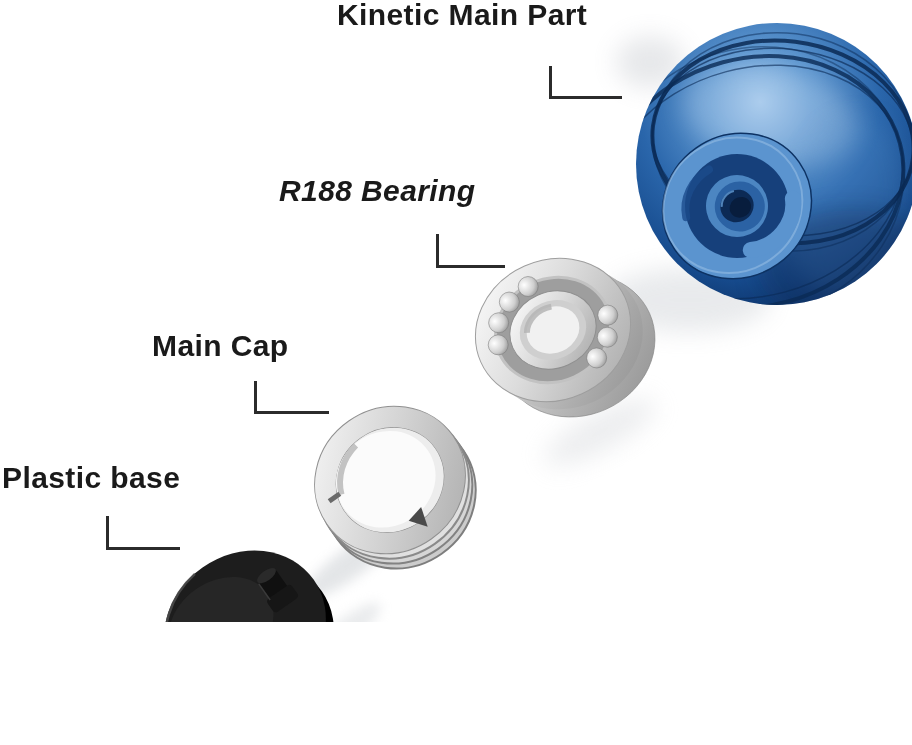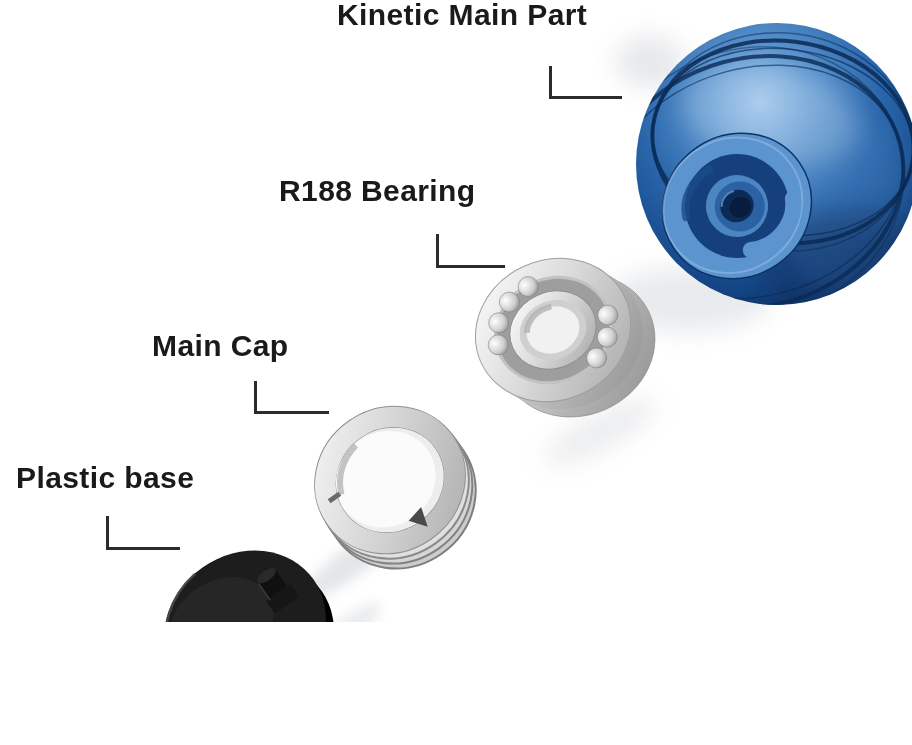--- a/index.html
+++ b/index.html
@@ -6,23 +6,23 @@
   .stage{
     position:relative;width:912px;height:622px;background:#ffffff;
     overflow:hidden;font-family:"Liberation Sans",sans-serif;
   }
   .artwork{position:absolute;left:0;top:0;}
   .part-label{
     position:absolute;font-weight:bold;font-size:30px;line-height:34px;
     color:#1a1a1a;letter-spacing:0.4px;white-space:nowrap;
   }
   #label-kinetic{left:337px;top:-2px;}
-  #label-bearing{left:279px;top:174px;}
+  #label-bearing{left:279px;top:174px;font-style:italic;}
   #label-screwcap{left:152px;top:329px;}
-  #label-base{left:16px;top:461px;text-align:center;}
+  #label-base{left:2px;top:461px;text-align:center;}
   .leader{
     position:absolute;
     border-left:3px solid #2b2b2b;border-bottom:3px solid #2b2b2b;
   }
   #leader-kinetic{left:549px;top:66px;width:70px;height:30px;}
   #leader-bearing{left:436px;top:234px;width:66px;height:31px;}
   #leader-screwcap{left:254px;top:381px;width:72px;height:30px;}
   #leader-base{left:106px;top:516px;width:71px;height:31px;}
 </style>
 </head>

